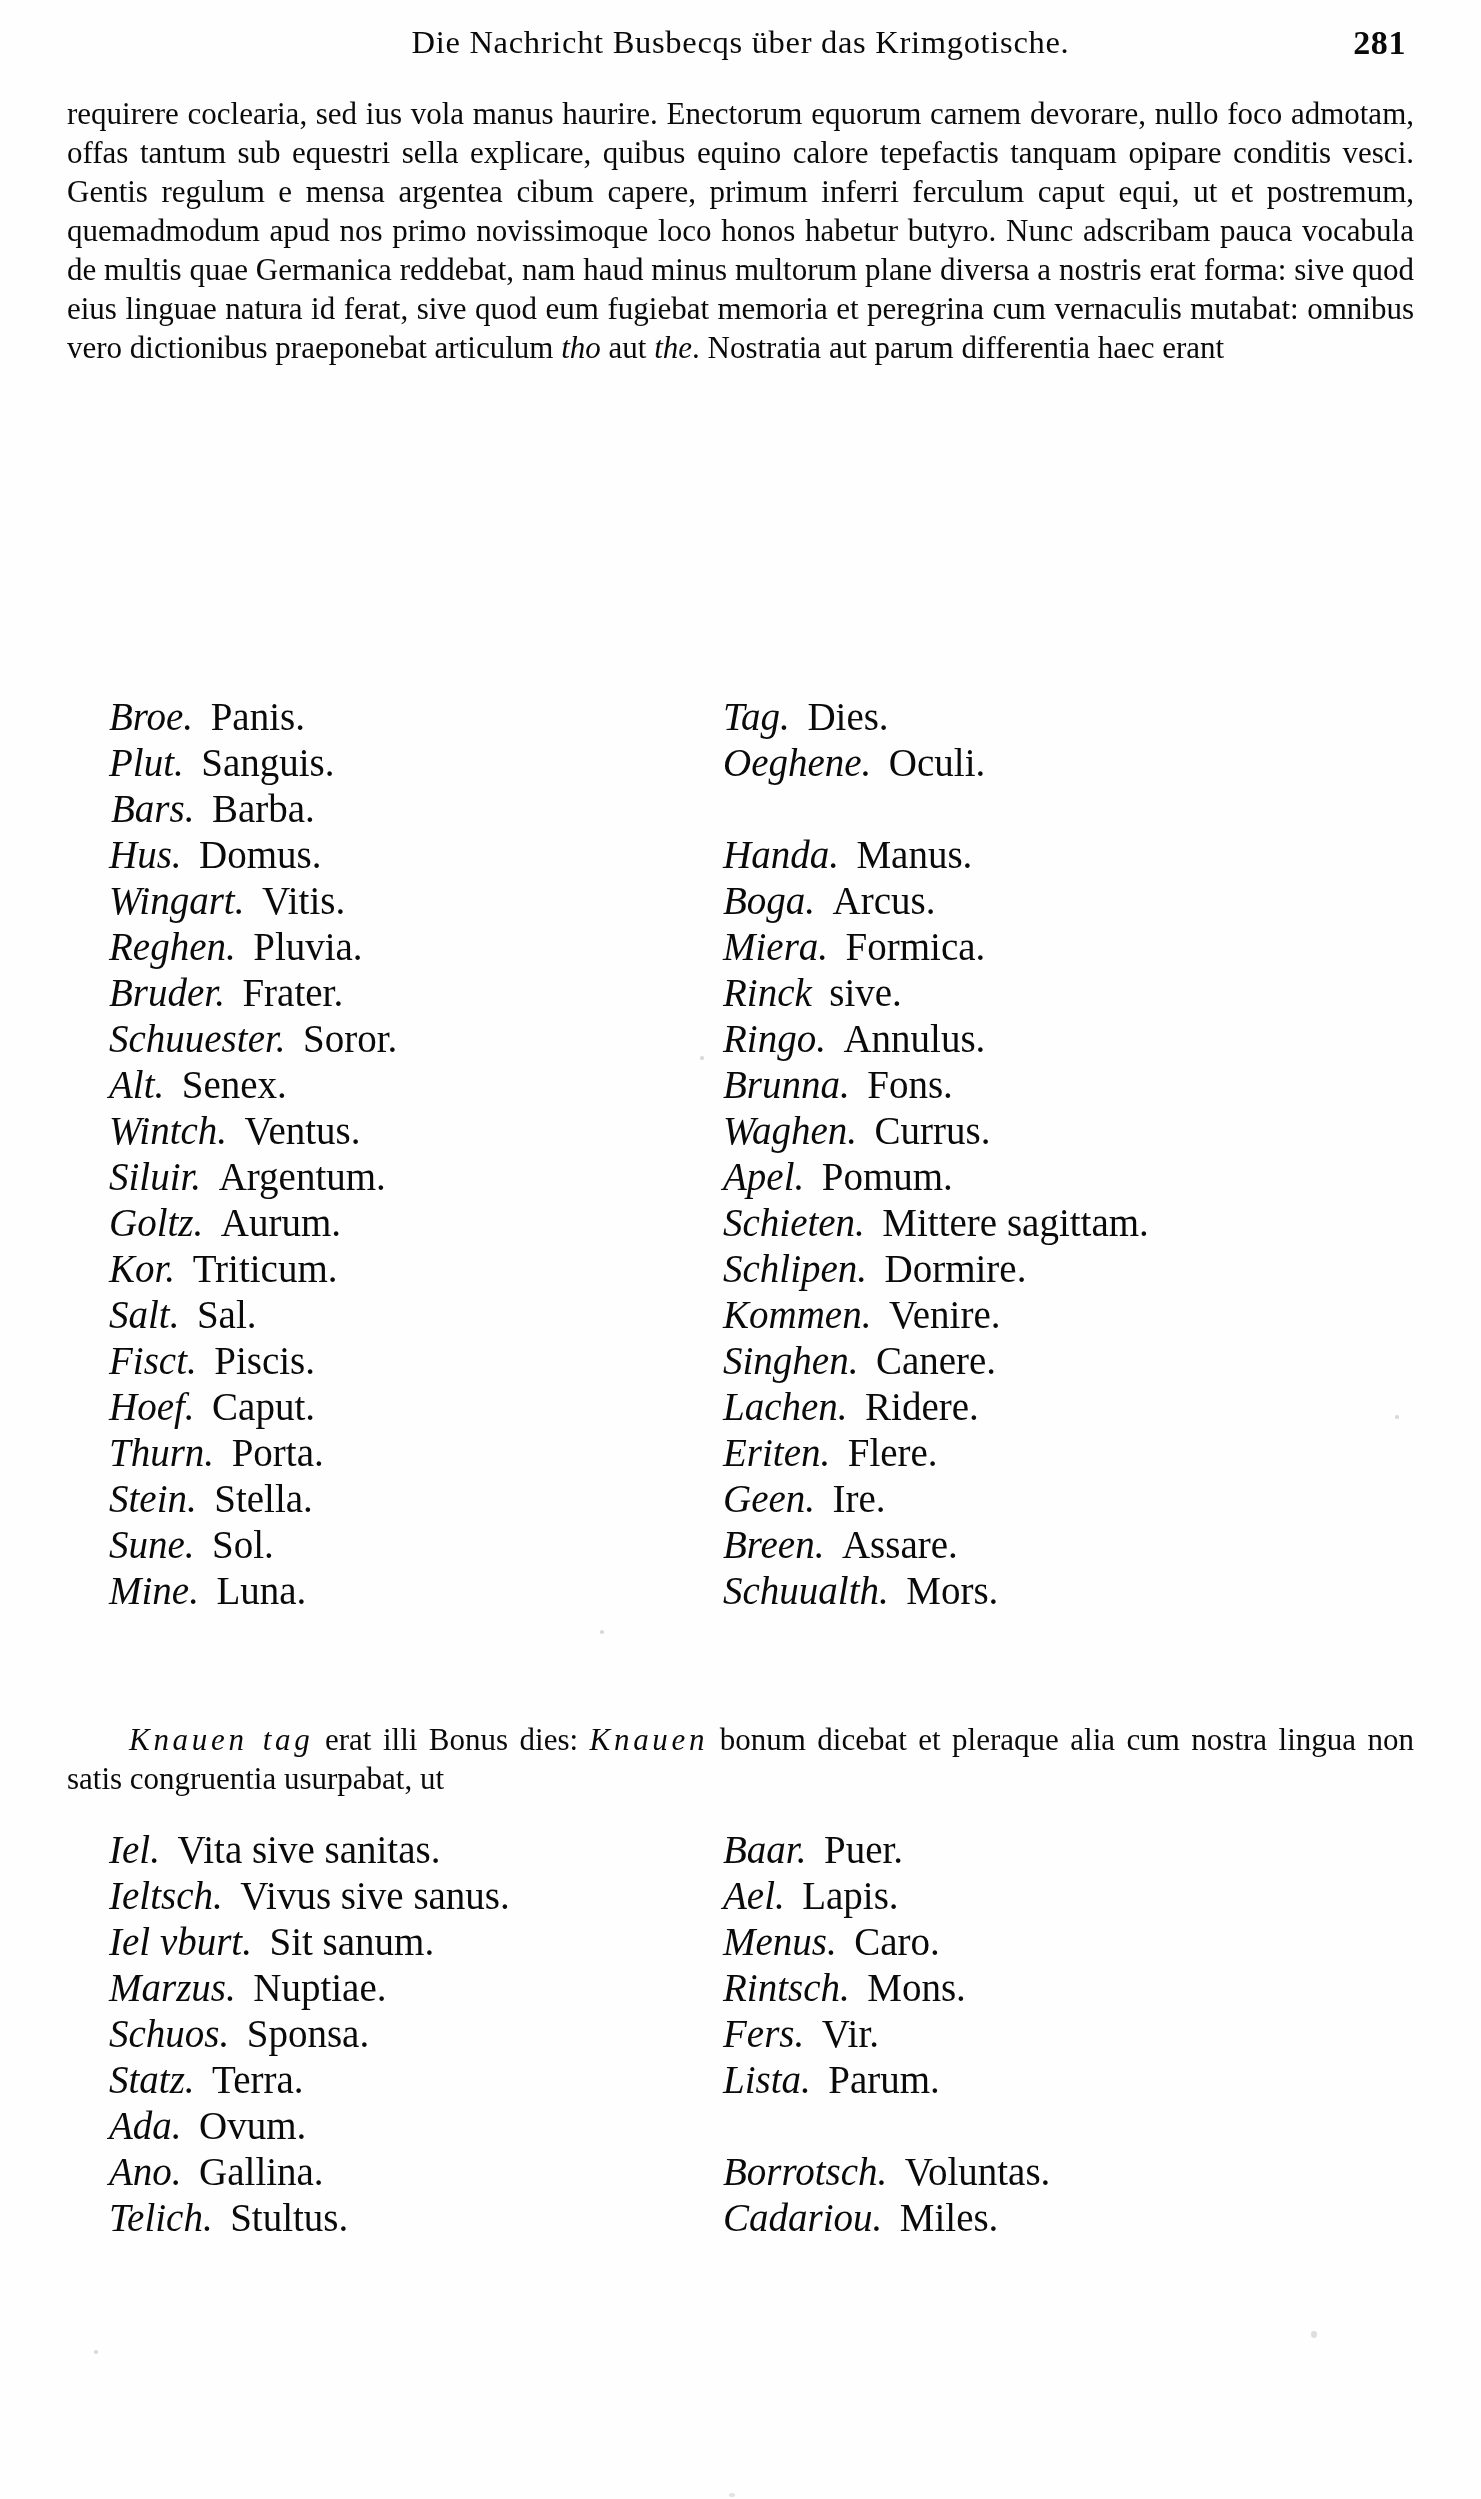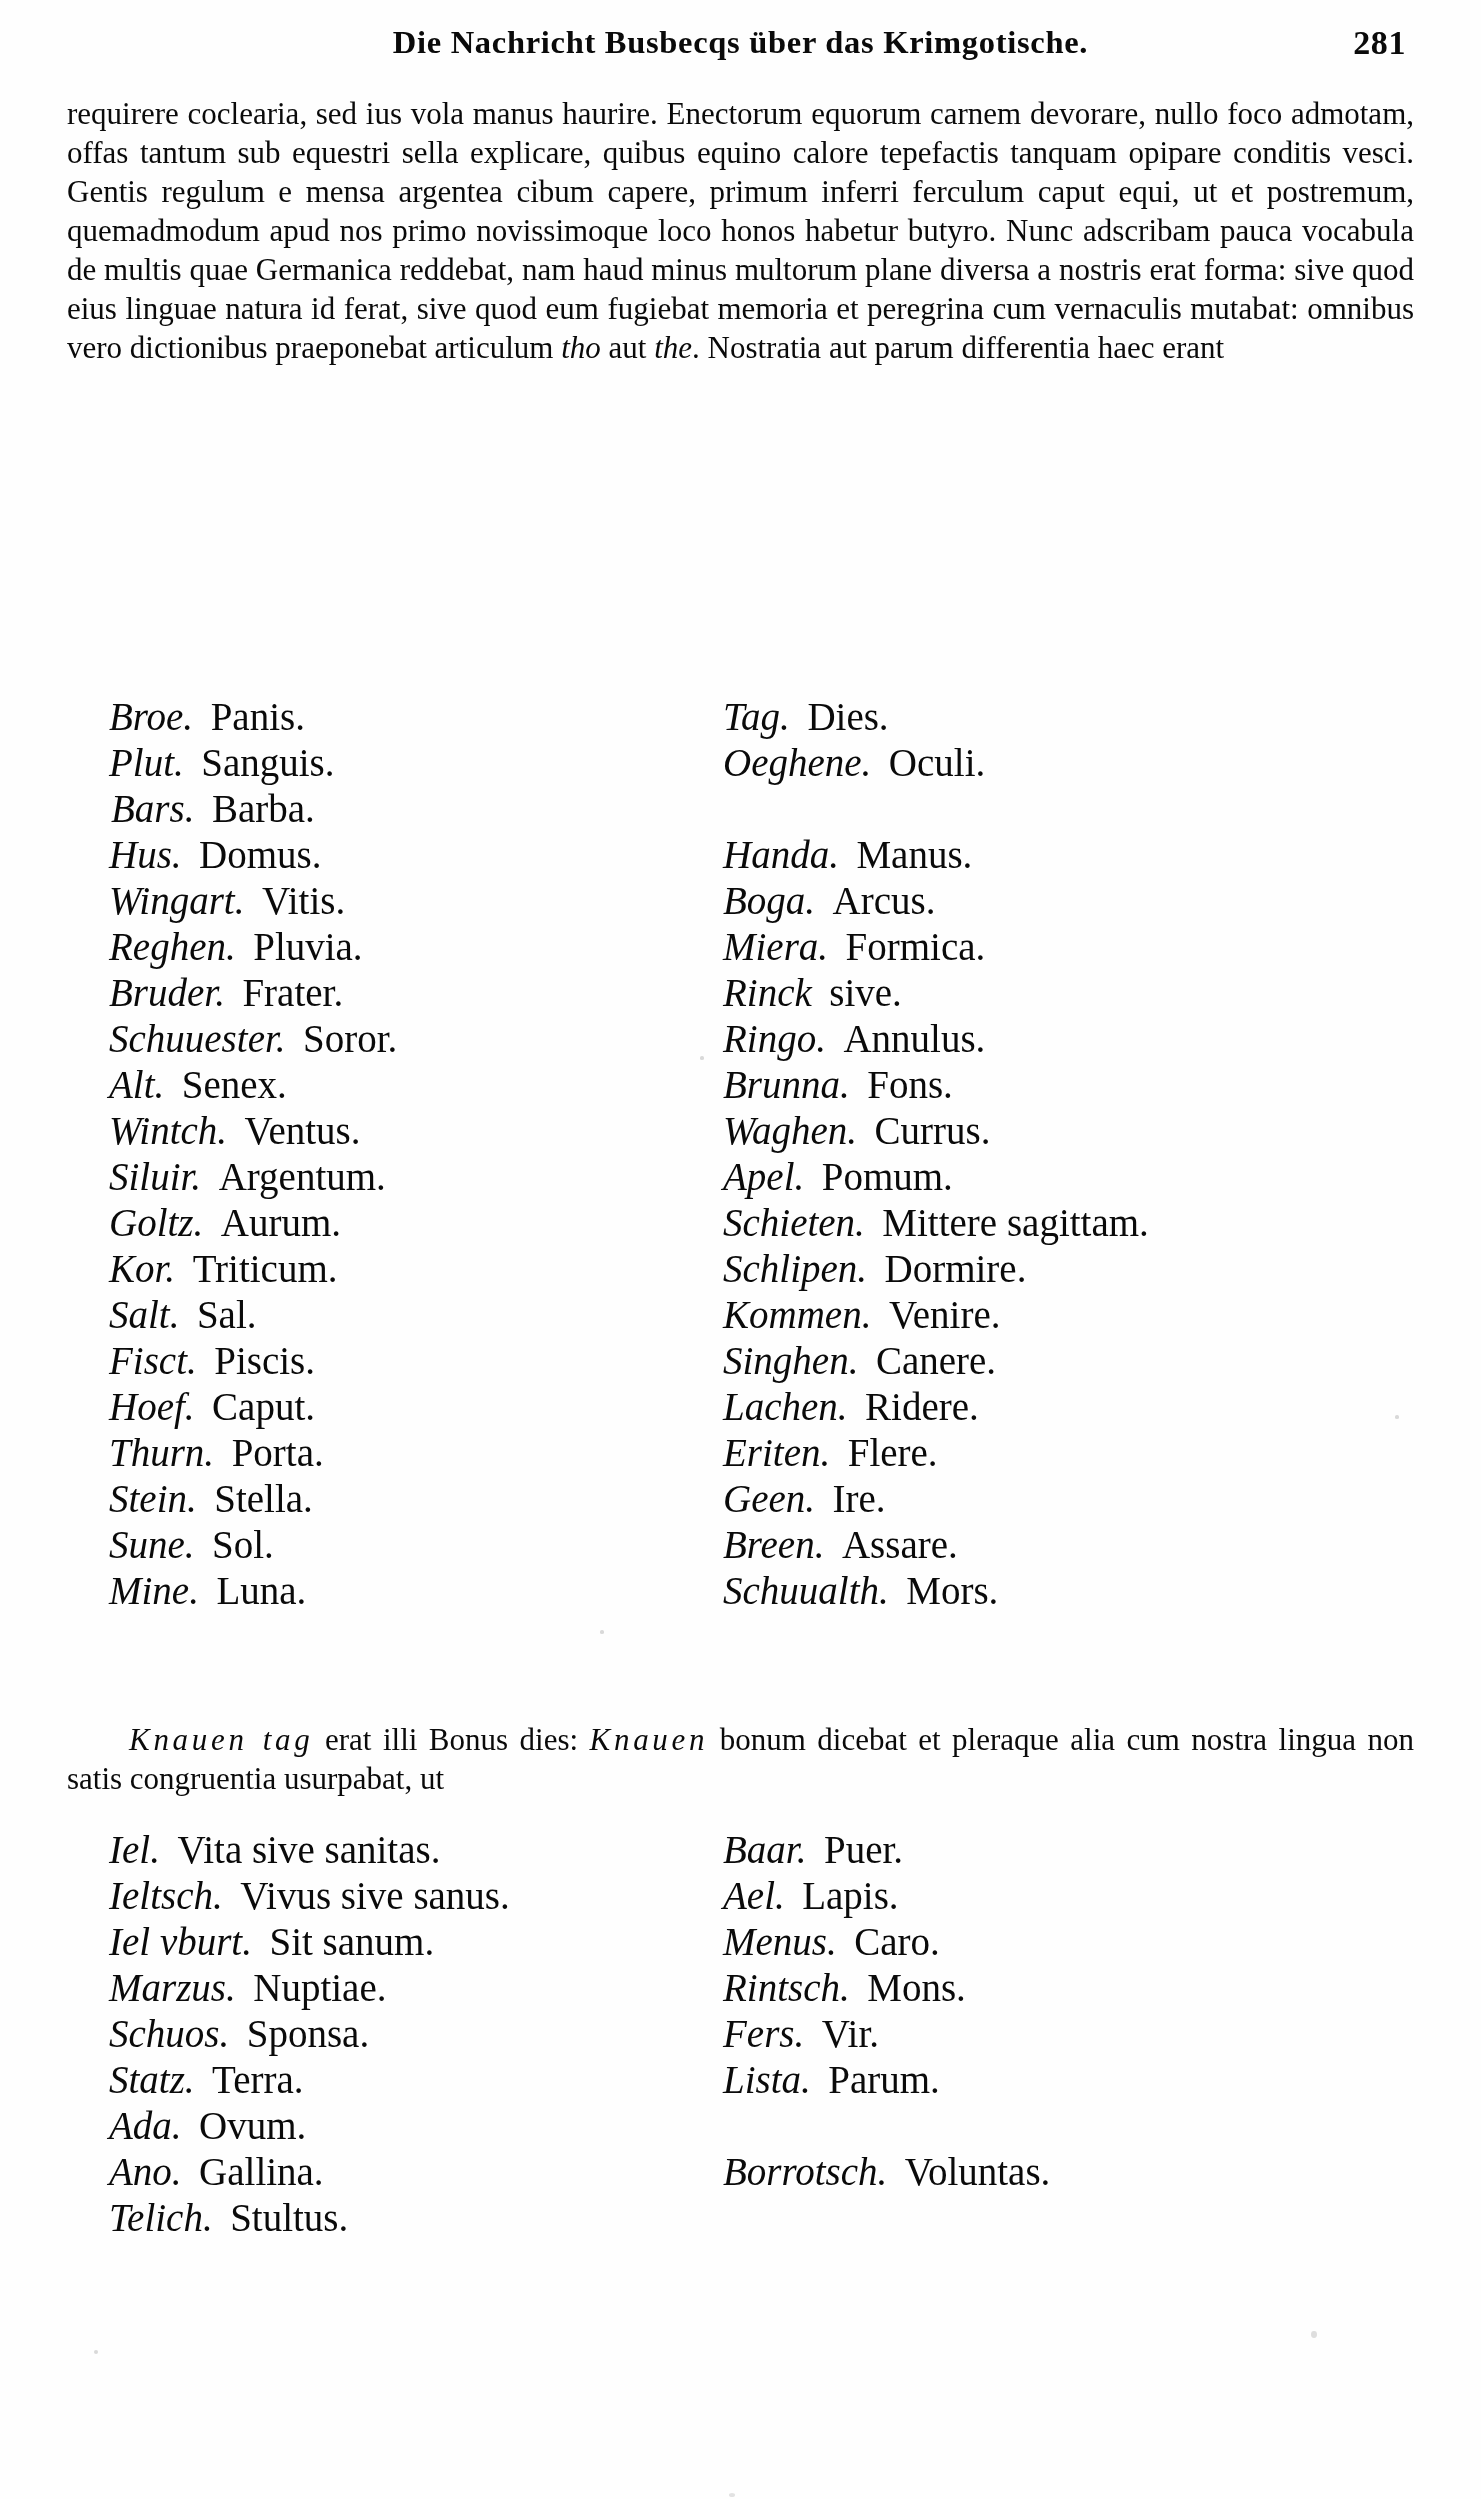--- a/index.html
+++ b/index.html
@@ -33,21 +33,21 @@
     width: 1331px;
     height: 56px;
     display: flex;
     align-items: baseline;
     justify-content: center;
   }
   .runhead-title {
     font-size: 32.5px;
     letter-spacing: 0.7px;
     white-space: nowrap;
-    font-weight: 700;
+    font-weight: 400;
   }
   .runhead-folio {
     position: absolute;
     right: 0;
     top: 0;
     font-size: 34px;
     font-weight: 700;
     letter-spacing: 0.6px;
   }
 
@@ -409,20 +409,24 @@
         <div class="gloss-col right">
           <span class="headword">Borrotsch.</span>
           <span class="gloss">Voluntas.</span>
         </div>
       </div>
       <div class="gloss-row">
         <div class="gloss-col left">
           <span class="headword">Telich.</span>
           <span class="gloss">Stultus.</span>
         </div>
+        <div class="gloss-col right">
+          <span class="headword">Cadariou.</span>
+          <span class="gloss">Miles.</span>
+        </div>
       </div>
     </div>
 
   <div class="speck sp1"></div>
   <div class="speck sp2"></div>
   <div class="speck sp3"></div>
   <div class="speck sp4"></div>
   <div class="speck sp5"></div>
   <div class="speck sp6"></div>
 

